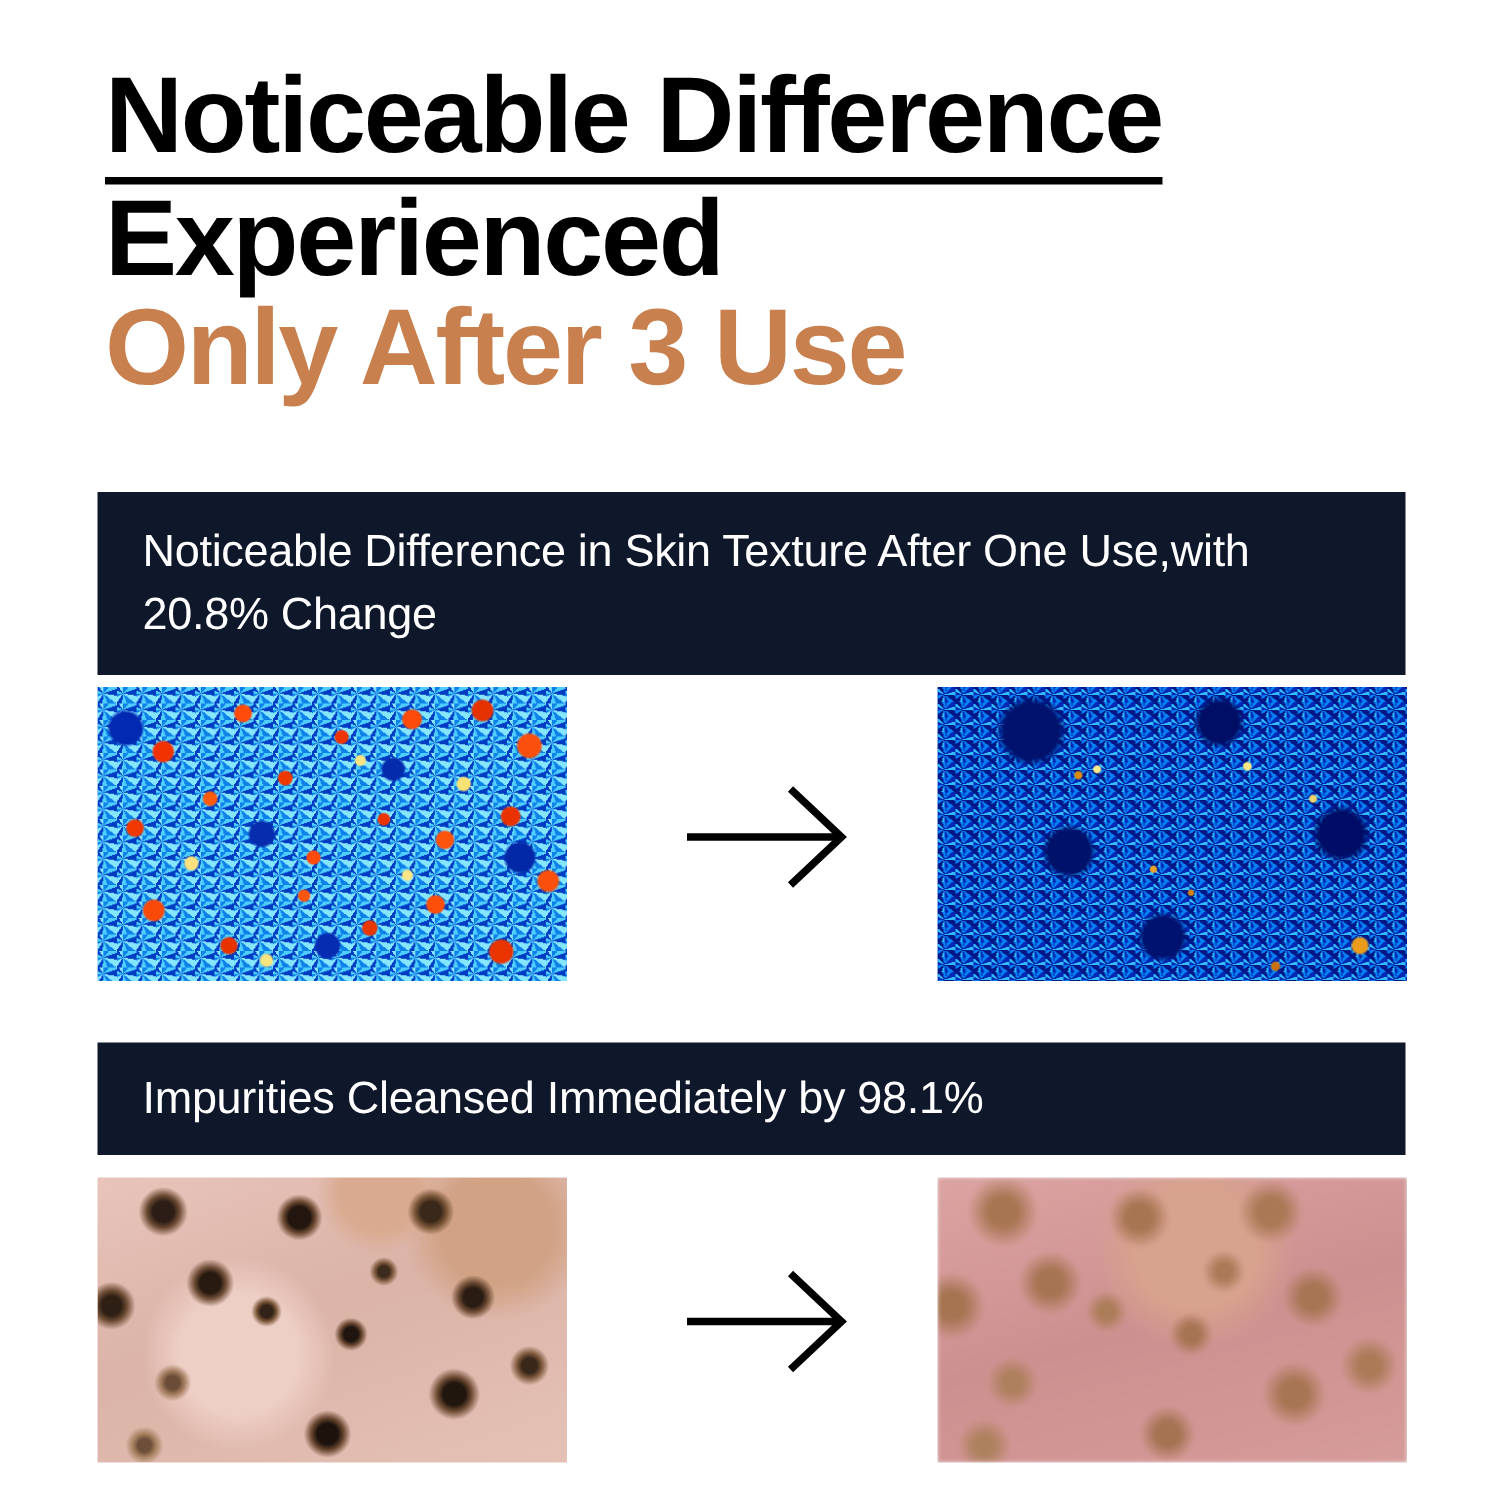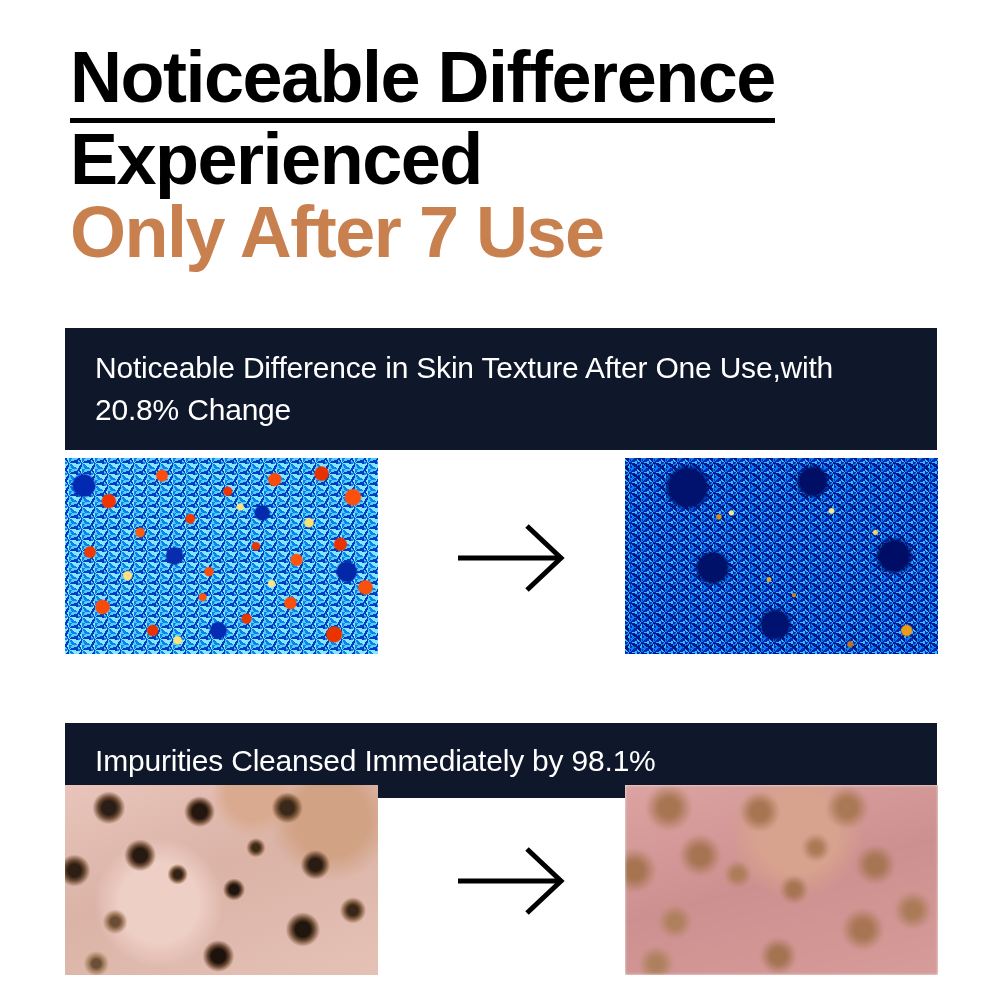--- a/index.html
+++ b/index.html
@@ -67,21 +67,20 @@
     left: 65px;
     top: 328px;
     width: 872px;
     height: 122px;
   }
   #banner-impurities {
     left: 65px;
     top: 695px;
     width: 872px;
     height: 75px;
-    margin-top: 28px;
   }
 
   
   .compare-row { position: absolute; }
   #row-texture { left: 0; top: 458px; width: 1000px; height: 200px; }
   #row-impurities { left: 0; top: 785px; width: 1000px; height: 192px; }
 
   .swatch {
     position: absolute;
     overflow: hidden;
@@ -230,21 +229,21 @@
 </head>
 <body>
 
 <div class="page">
 
   <div class="headline">
     <div class="hl-line hl-1-wrap">
       <span class="hl-1">Noticeable Difference</span>
     </div>
     <div class="hl-line hl-2">Experienced</div>
-    <div class="hl-line hl-3">Only After 7 Use</div>
+    <div class="hl-line hl-3">Only After 3 Use</div>
   </div>
 
   <div class="banner" id="banner-texture">
     <div class="banner-text">Noticeable Difference in Skin Texture After One Use,with 20.8% Change</div>
   </div>
 
   <div class="compare-row" id="row-texture">
     <div class="swatch left">
       <div class="texmap texmap-before"></div>
     </div>

